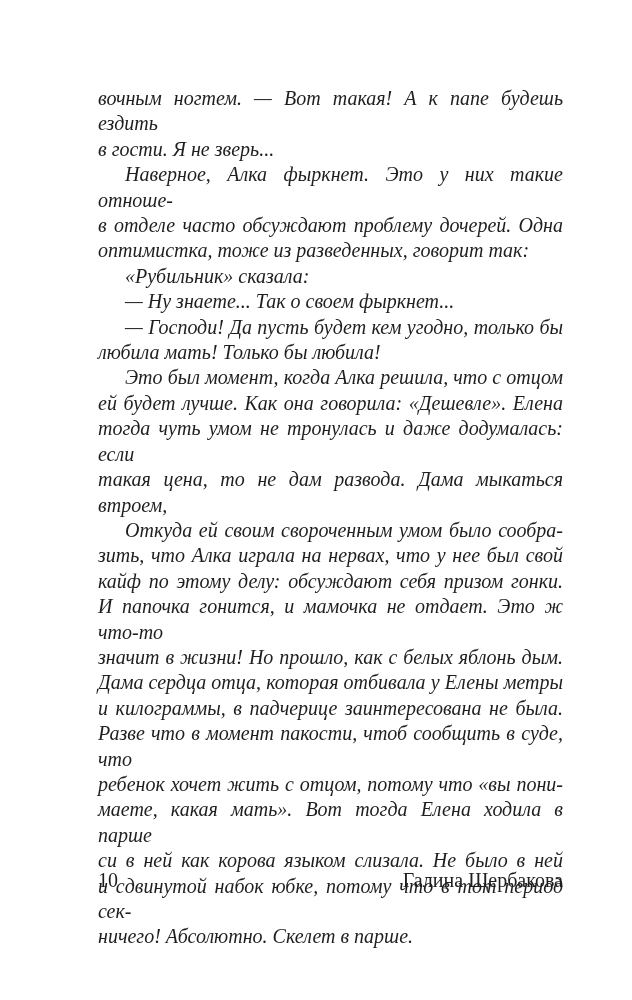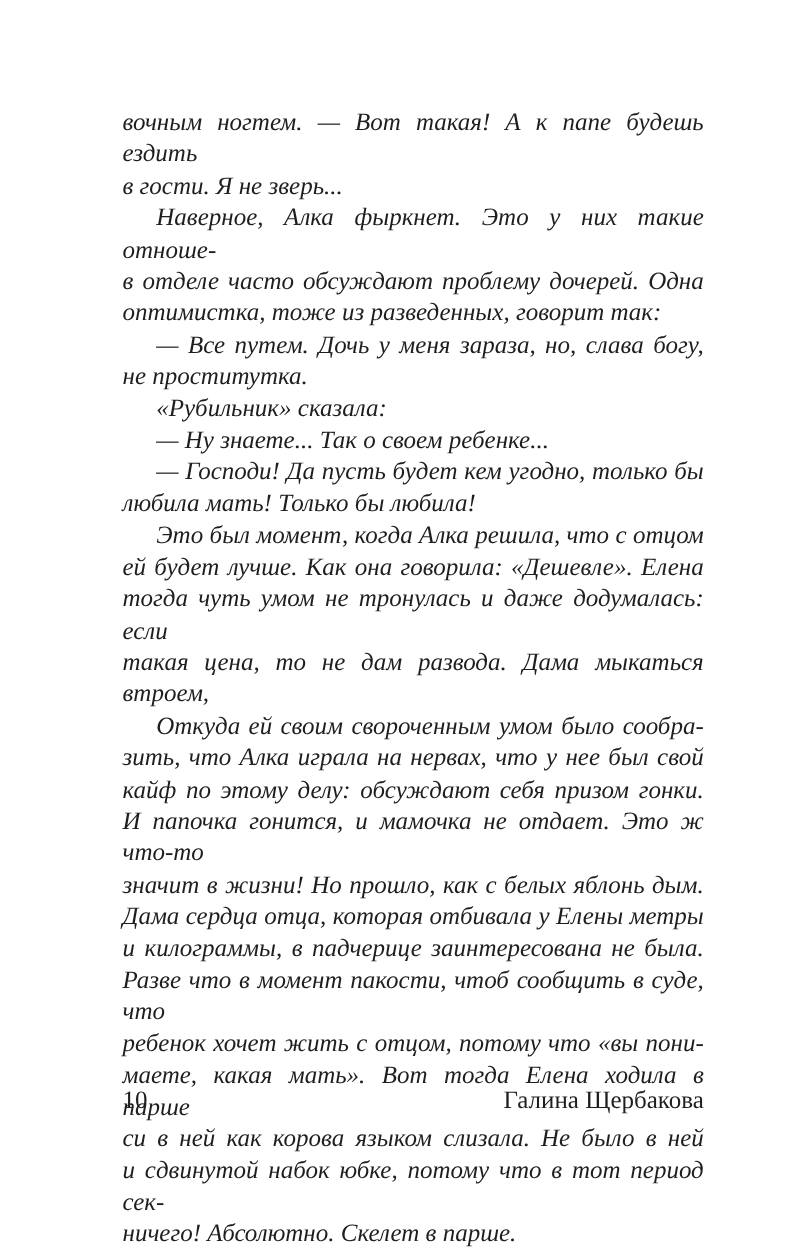--- a/index.html
+++ b/index.html
@@ -67,28 +67,24 @@
       <div class="paragraph">
         <div class="line">вочным ногтем. — Вот такая! А к папе будешь ездить</div>
         <div class="line last">в гости. Я не зверь...</div>
       </div>
       <div class="paragraph">
         <div class="line indent">Наверное, Алка фыркнет. Это у них такие отноше-</div>
         <div class="line">в отделе часто обсуждают проблему дочерей. Одна</div>
         <div class="line last">оптимистка, тоже из разведенных, говорит так:</div>
       </div>
       <div class="paragraph">
-        <div class="line indent">— Все путем. Дочь у меня зараза, но, слава богу,</div>
-        <div class="line last">не проститутка.</div>
-      </div>
-      <div class="paragraph">
         <div class="line last indent">«Рубильник» сказала:</div>
       </div>
       <div class="paragraph">
-        <div class="line last indent">— Ну знаете... Так о своем ребенке...</div>
+        <div class="line last indent">— Ну знаете... Так о своем фыркнет...</div>
       </div>
       <div class="paragraph">
         <div class="line indent">— Господи! Да пусть будет кем угодно, только бы</div>
         <div class="line last">любила мать! Только бы любила!</div>
       </div>
       <div class="paragraph">
         <div class="line indent">Это был момент, когда Алка решила, что с отцом</div>
         <div class="line">ей будет лучше. Как она говорила: «Дешевле». Елена</div>
         <div class="line">тогда чуть умом не тронулась и даже додумалась: если</div>
         <div class="line">такая цена, то не дам развода. Дама мыкаться втроем,</div>

